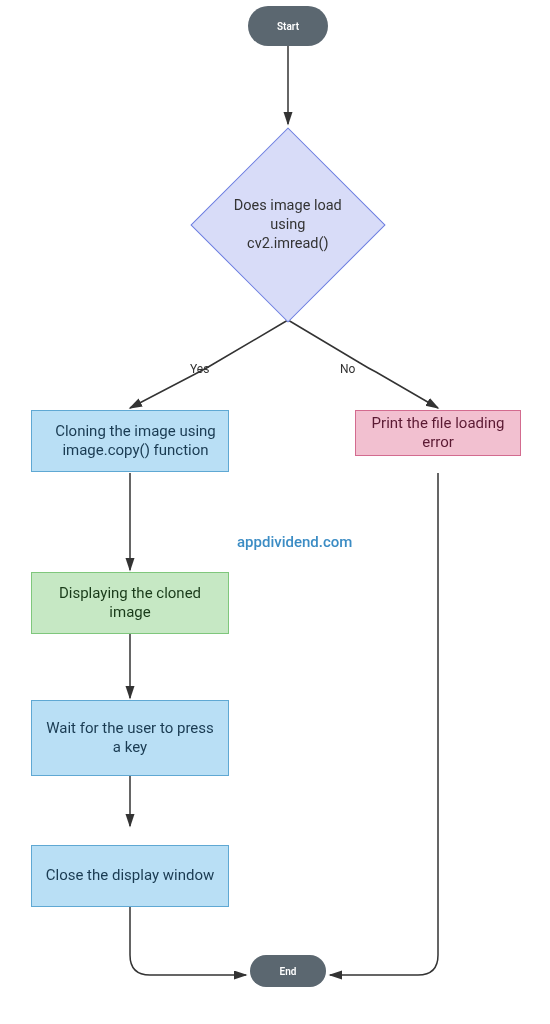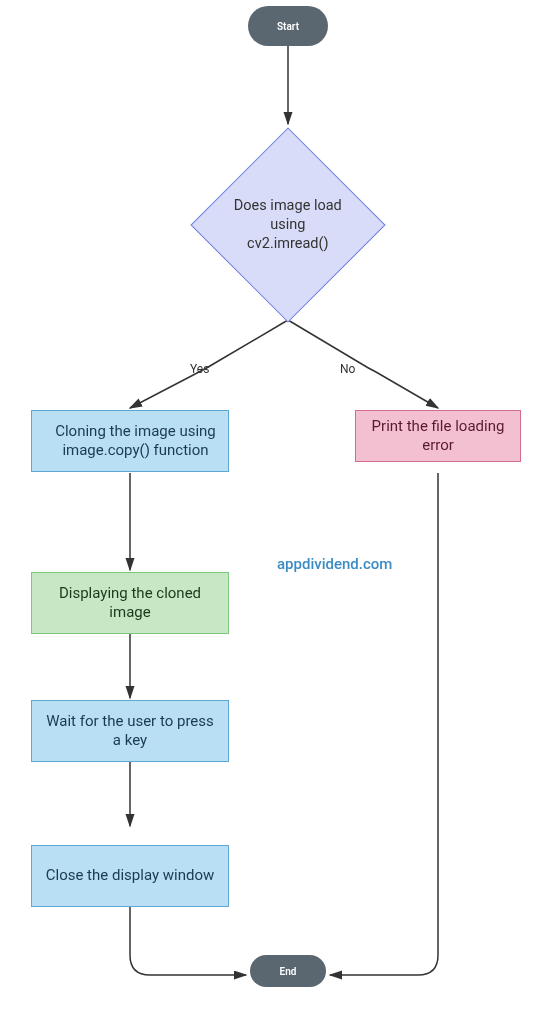--- a/index.html
+++ b/index.html
@@ -109,31 +109,31 @@
   <div class="decision-text">Does image load using cv2.imread()</div>
 </div>
 
 <div class="label" style="left:190px; top:362px;">Yes</div>
 <div class="label" style="left:340px; top:362px;">No</div>
 
 <div class="node process-blue" style="left:31px; top:410px; width:198px; height:62px;padding-left:23px;">
   <span>Cloning the image using image.copy() function</span>
 </div>
 
-<div class="node process-pink" style="left:355px; top:410px; width:166px; height:52px;">
+<div class="node process-pink" style="left:355px; top:410px; width:166px; height:46px;">
   <span>Print the file loading error</span>
 </div>
 
-<div class="watermark" style="left:237px; top:555px;margin-left:40px;">appdividend.com</div>
+<div class="watermark" style="left:237px; top:533px;">appdividend.com</div>
 
 <div class="node process-green" style="left:31px; top:572px; width:198px; height:62px;">
   <span>Displaying the cloned image</span>
 </div>
 
-<div class="node process-blue" style="left:31px; top:700px; width:198px; height:62px;">
+<div class="node process-blue" style="left:31px; top:700px; width:198px; height:76px;">
   <span>Wait for the user to press a key</span>
 </div>
 
 <div class="node process-blue" style="left:31px; top:845px; width:198px; height:62px;">
   <span>Close the display window</span>
 </div>
 
 <div class="node terminator" style="left:250px; top:955px; width:76px; height:32px;">
   <span>End</span>
 </div>

